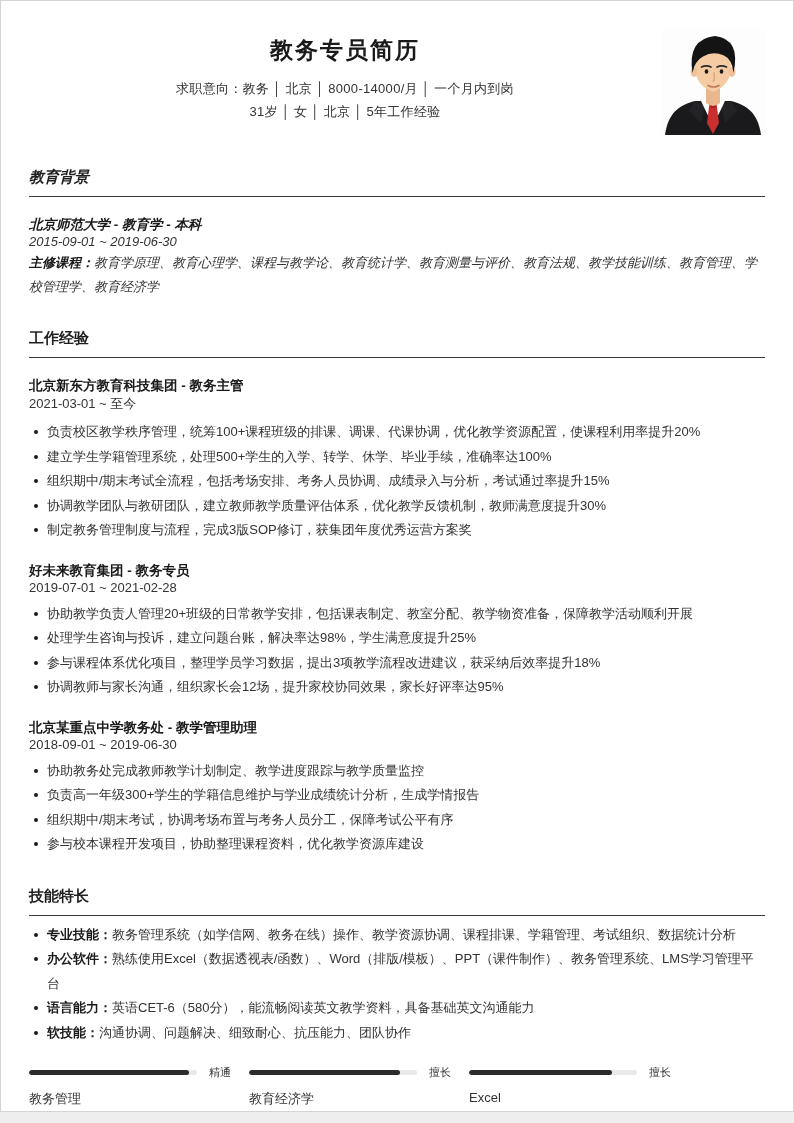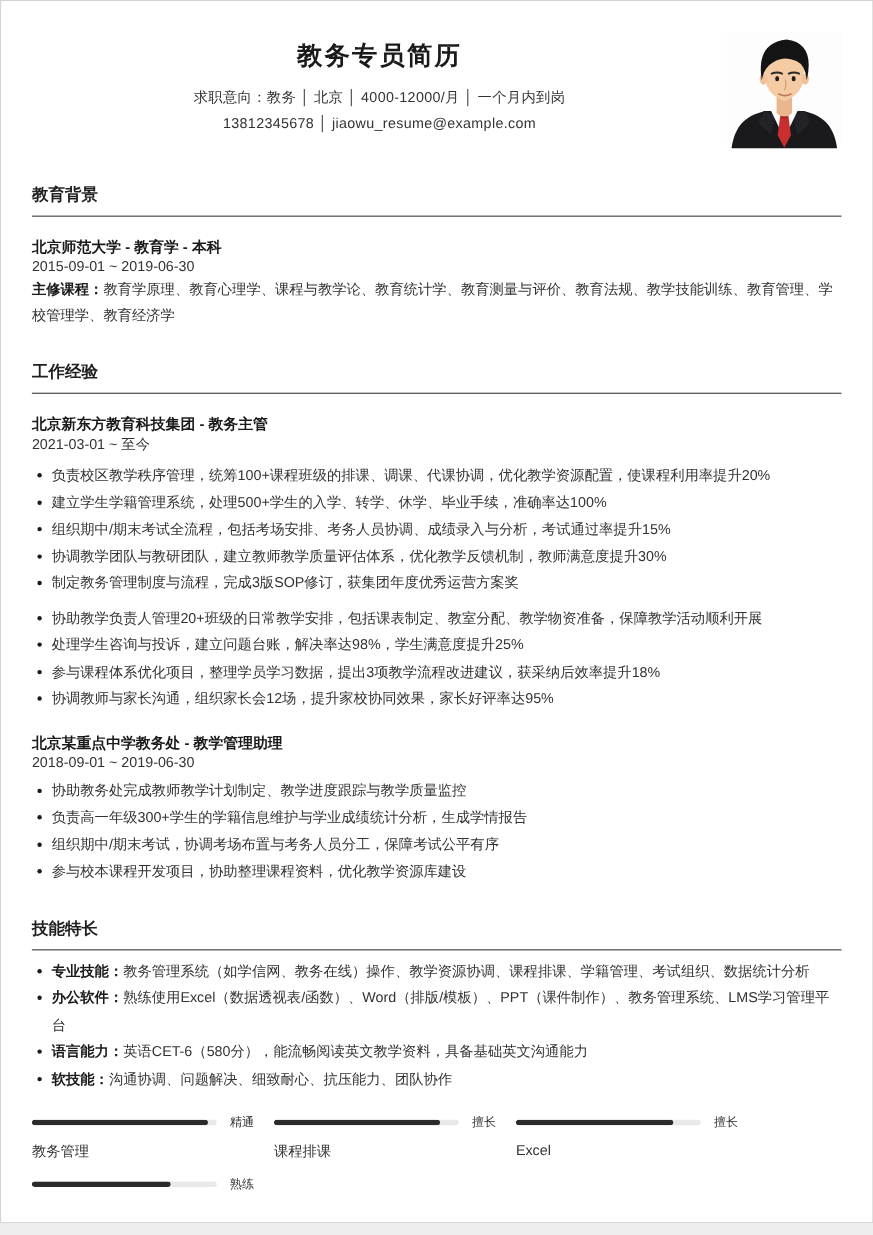--- a/index.html
+++ b/index.html
@@ -16,21 +16,21 @@
     color:#333;
   }
   
   .header{display:flex;align-items:flex-start;}
   .header-left{flex:1;text-align:center;padding-top:6px;}
   .title{font-size:23px;font-weight:700;color:#1a1a1a;letter-spacing:2px;margin:6px 0 16px;}
   .contact-line{font-size:13px;color:#333;margin:0 0 9px;letter-spacing:.3px;line-height:14px;}
   .photo{width:104px;height:106px;margin-top:6px;flex:0 0 auto;background:#fdfdfd;}
   
   .section{margin-top:30px;}
-  .section.first{margin-top:33px;}
+  .section.first{margin-top:33px;font-style:italic;}
   .sec-heading{
     font-size:15px;font-weight:700;color:#1f1f1f;
     margin:0;padding:0 0 9px 0;
     border-bottom:1px solid #3a3a3a;
   }
   .item-head{display:flex;justify-content:space-between;align-items:baseline;margin-top:19px;flex-direction:column;}
   .item-title{font-size:13.5px;font-weight:700;color:#1a1a1a;}
   .item-date{font-size:13px;color:#333;font-weight:400;}
   .detail{font-size:13px;line-height:24px;margin:2px 0 0;color:#333;}
   .lbl{font-weight:700;color:#1a1a1a;}
@@ -53,22 +53,22 @@
   .bar-name{font-size:13px;color:#333;margin-top:11px;}
 </style>
 </head>
 <body>
 
 <div class="page">
 
   <div class="header">
     <div class="header-left">
       <div class="title">教务专员简历</div>
-      <p class="contact-line">求职意向：教务 │ 北京 │ 4000-12000/月 │ 一个月内到岗</p>
-      <p class="contact-line">13812345678 │ jiaowu_resume@example.com</p>
+      <p class="contact-line">求职意向：教务 │ 北京 │ 8000-14000/月 │ 一个月内到岗</p>
+      <p class="contact-line">31岁 │ 女 │ 北京 │ 5年工作经验</p>
     </div>
     <div class="photo">
       <svg viewBox="0 0 104 106" width="104" height="106">
         <rect width="104" height="106" fill="#fdfdfd"></rect>
 
         <path d="M4 106 C7 84 18 76 34 72 L70 72 C86 76 97 84 100 106 Z" fill="#1a1a1d"></path>
         <path d="M34 72 L44 76 L40 94 L28 82 Z" fill="#232327"></path>
         <path d="M70 72 L60 76 L64 94 L76 82 Z" fill="#232327"></path>
 
         <path d="M40 72 L52 97 L64 72 Z" fill="#ffffff"></path>
@@ -118,20 +118,24 @@
       <ul class="bullets">
         <li><span class="dot"></span><span>负责校区教学秩序管理，统筹100+课程班级的排课、调课、代课协调，优化教学资源配置，使课程利用率提升20%</span></li>
         <li><span class="dot"></span><span>建立学生学籍管理系统，处理500+学生的入学、转学、休学、毕业手续，准确率达100%</span></li>
         <li><span class="dot"></span><span>组织期中/期末考试全流程，包括考场安排、考务人员协调、成绩录入与分析，考试通过率提升15%</span></li>
         <li><span class="dot"></span><span>协调教学团队与教研团队，建立教师教学质量评估体系，优化教学反馈机制，教师满意度提升30%</span></li>
         <li><span class="dot"></span><span>制定教务管理制度与流程，完成3版SOP修订，获集团年度优秀运营方案奖</span></li>
       </ul>
     </div>
 
     <div class="job">
+      <div class="item-head">
+        <span class="item-title">好未来教育集团 - 教务专员</span>
+        <span class="item-date">2019-07-01 ~ 2021-02-28</span>
+      </div>
       <ul class="bullets">
         <li><span class="dot"></span><span>协助教学负责人管理20+班级的日常教学安排，包括课表制定、教室分配、教学物资准备，保障教学活动顺利开展</span></li>
         <li><span class="dot"></span><span>处理学生咨询与投诉，建立问题台账，解决率达98%，学生满意度提升25%</span></li>
         <li><span class="dot"></span><span>参与课程体系优化项目，整理学员学习数据，提出3项教学流程改进建议，获采纳后效率提升18%</span></li>
         <li><span class="dot"></span><span>协调教师与家长沟通，组织家长会12场，提升家校协同效果，家长好评率达95%</span></li>
       </ul>
     </div>
 
     <div class="job">
       <div class="item-head">
@@ -166,21 +170,21 @@
         </div>
         <div class="bar-name">教务管理</div>
       </div>
       <div class="bar-item">
         <div class="bar-row">
           <div class="track">
               <div class="fill" style="width: 90%;"></div>
             </div>
           <span class="lvl">擅长</span>
         </div>
-        <div class="bar-name">课程排课</div>
+        <div class="bar-name">教育经济学</div>
       </div>
       <div class="bar-item">
         <div class="bar-row">
           <div class="track">
               <div class="fill" style="width: 85%;"></div>
             </div>
           <span class="lvl">擅长</span>
         </div>
         <div class="bar-name">Excel</div>
       </div>

